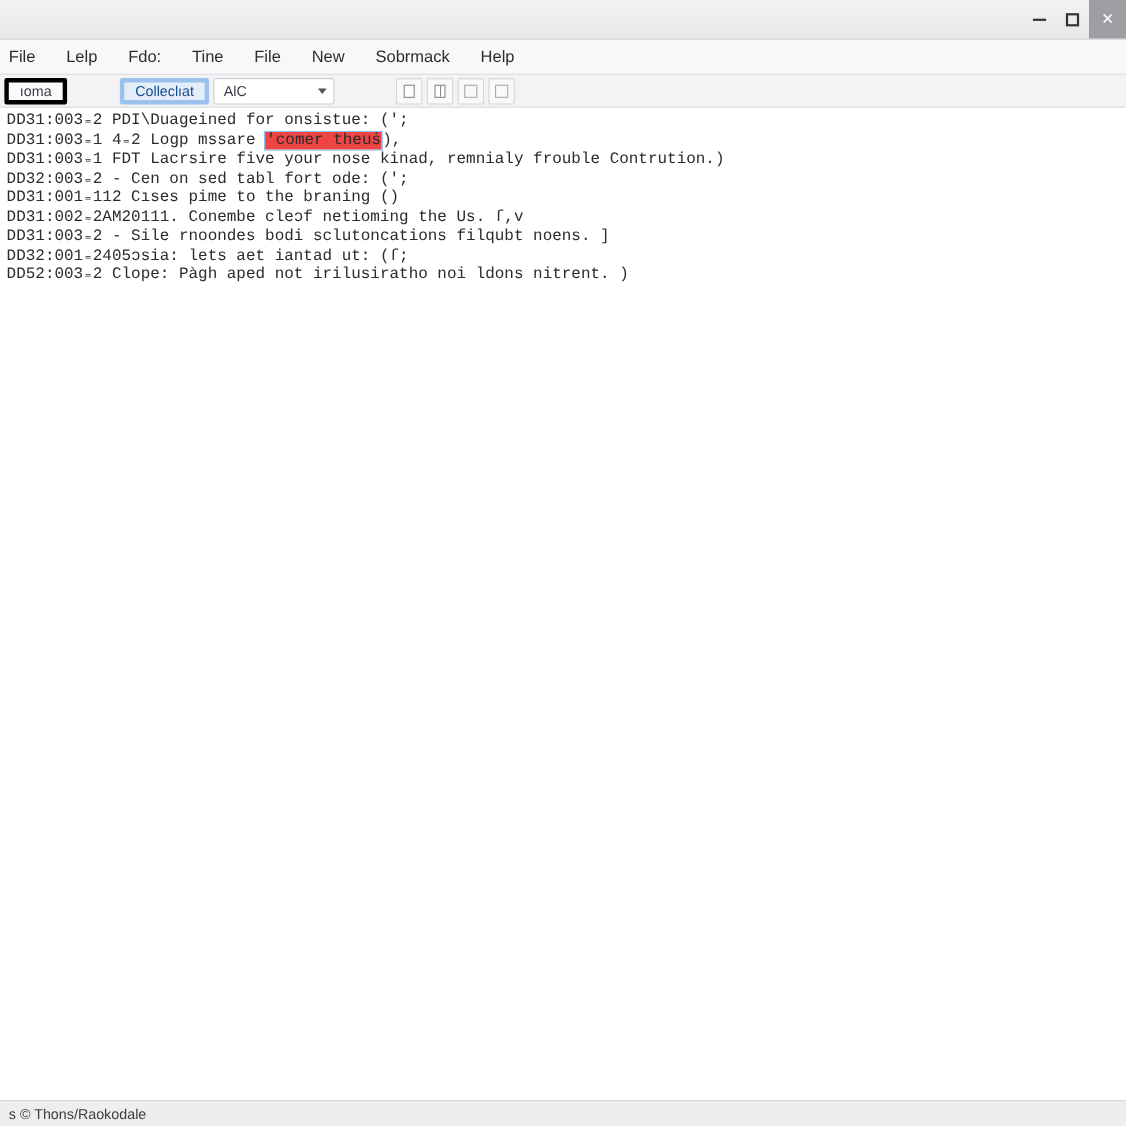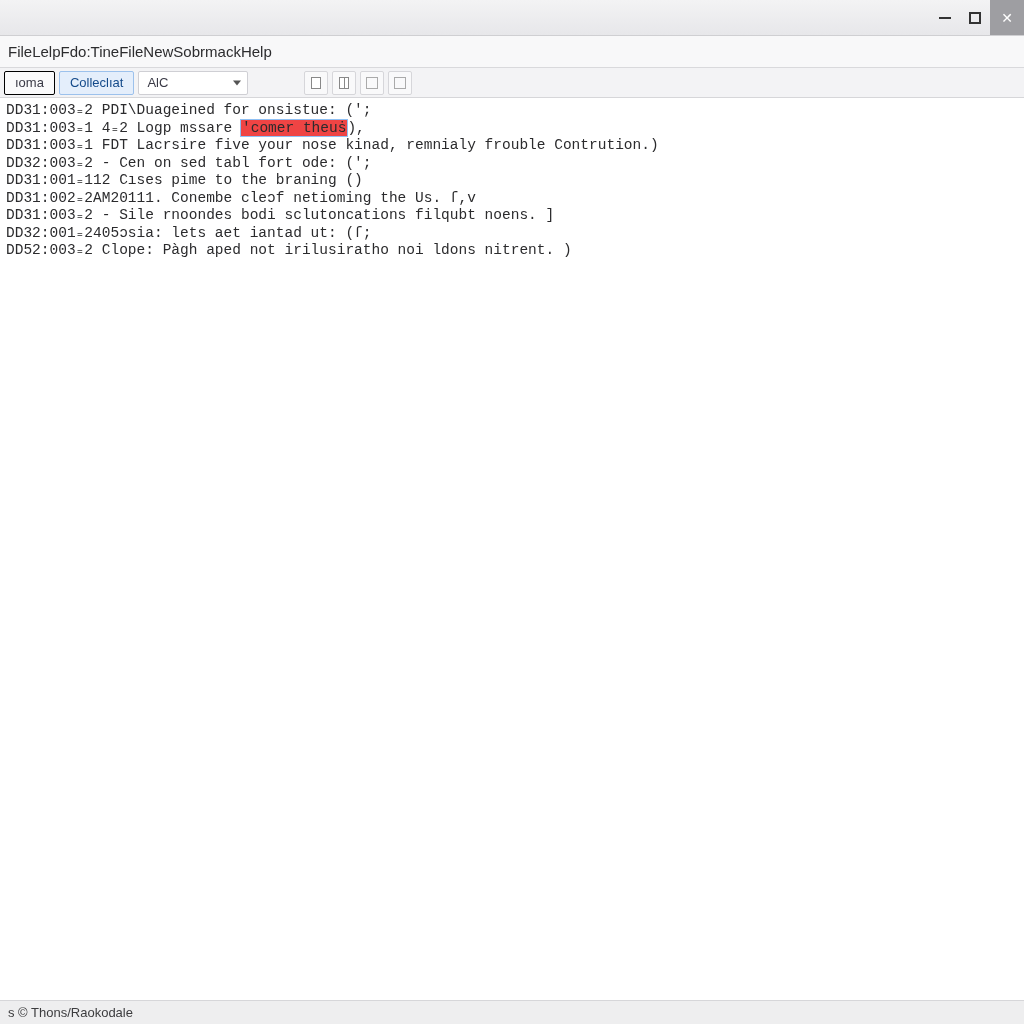--- a/index.html
+++ b/index.html
@@ -44,50 +44,51 @@
   .menubar {
     height: 32px;
     background: #f8f8f9;
     border-bottom: 1px solid #d9d9dc;
     display: flex;
     align-items: stretch;
     font-size: 15px;
     color: #2c2c2e;
   }
   .menubar .menu-item {
-    padding: 0 0;
+    padding: 0 14px;
     display: flex; align-items: center;
     cursor: default;
   }
   .menubar .menu-item:first-child { padding-left: 8px; }
 
   
   .toolbar {
     height: 30px;
     background: #f3f3f5;
     border-bottom: 1px solid #d6d6d9;
     display: flex;
     align-items: center;
     padding: 0 4px;
     gap: 4px;
     font-size: 13px;
     color:#3a3a46;
   }
   .toolbar .tab {
     height: 24px;
     padding: 0 10px;
-    border: 1px solid #000000;
+    border: 4px solid #000000;
     background: #fafafb;
     display:flex; align-items:center;
     border-radius: 2px;
   }
   .toolbar .tab.active {
     background: #e4eefb;
     border-color: #9cc1ec;
     color:#144a8a;
+    margin-left:44px;
   }
   .toolbar .select {
     height: 24px;
     min-width: 110px;
     padding: 0 10px 0 8px;
     border: 1px solid #cfcfd4;
     background: #ffffff;
     display:flex; align-items:center;
     position:relative;
     border-radius:2px;

